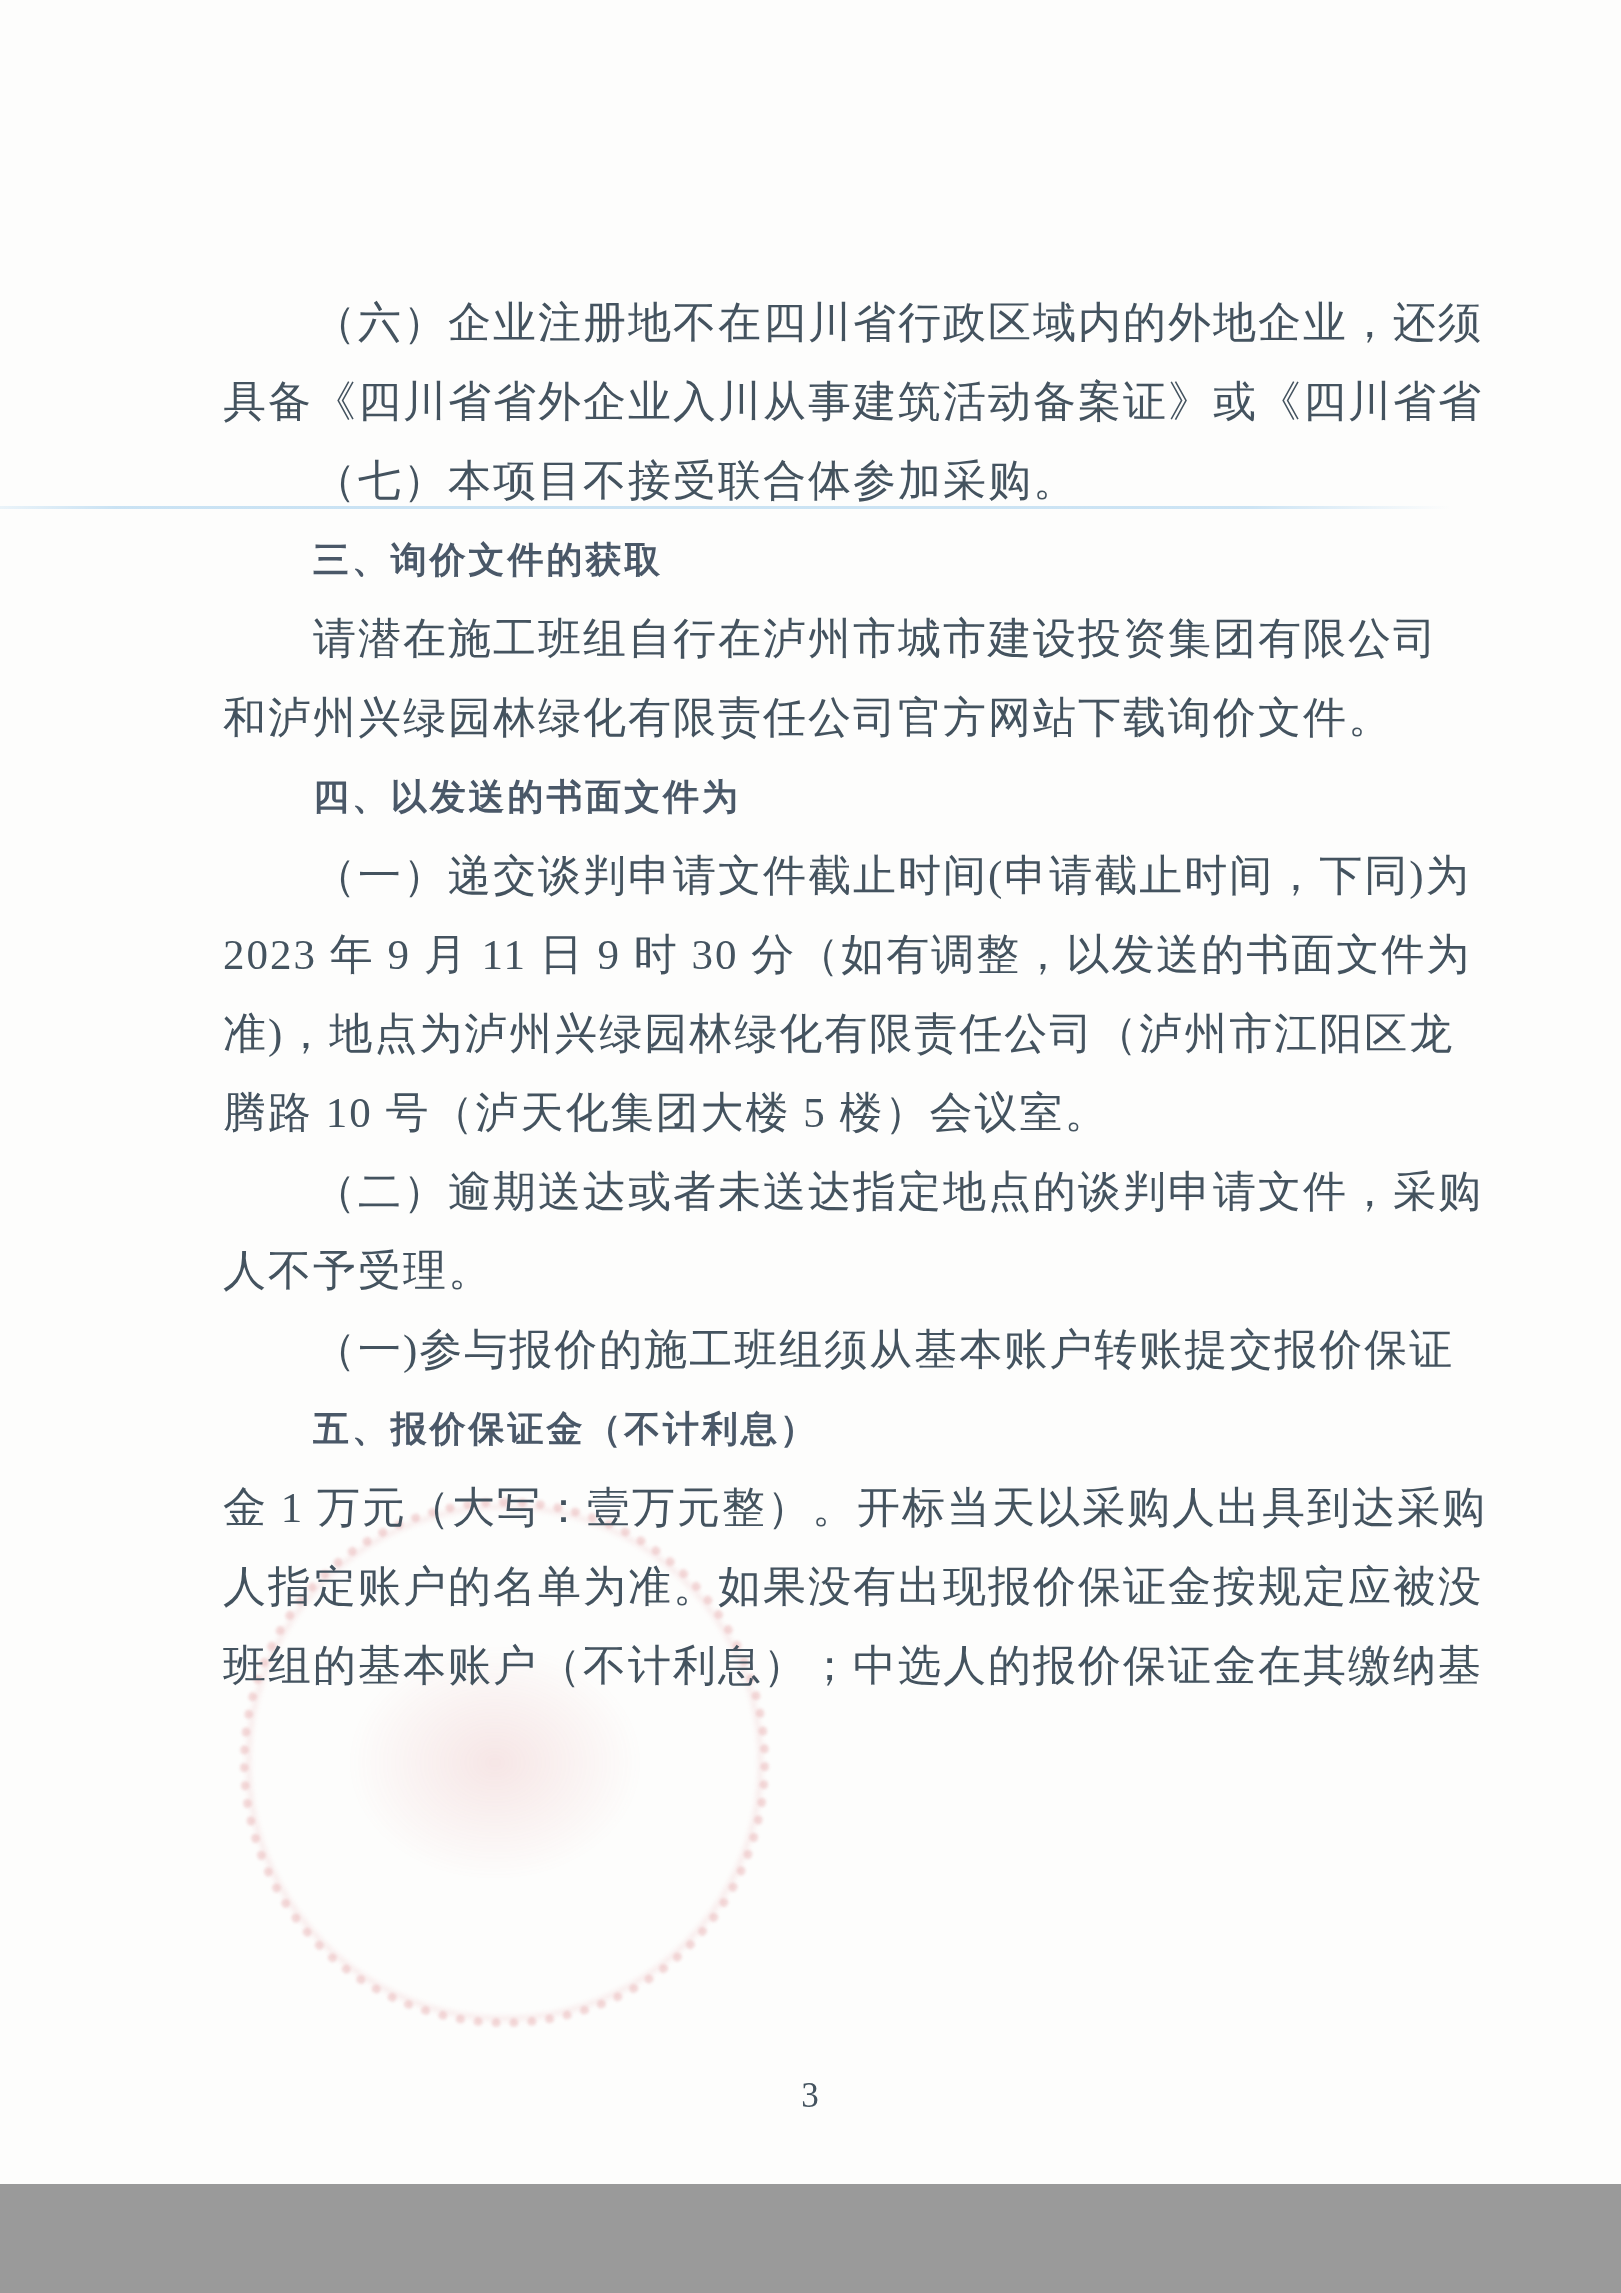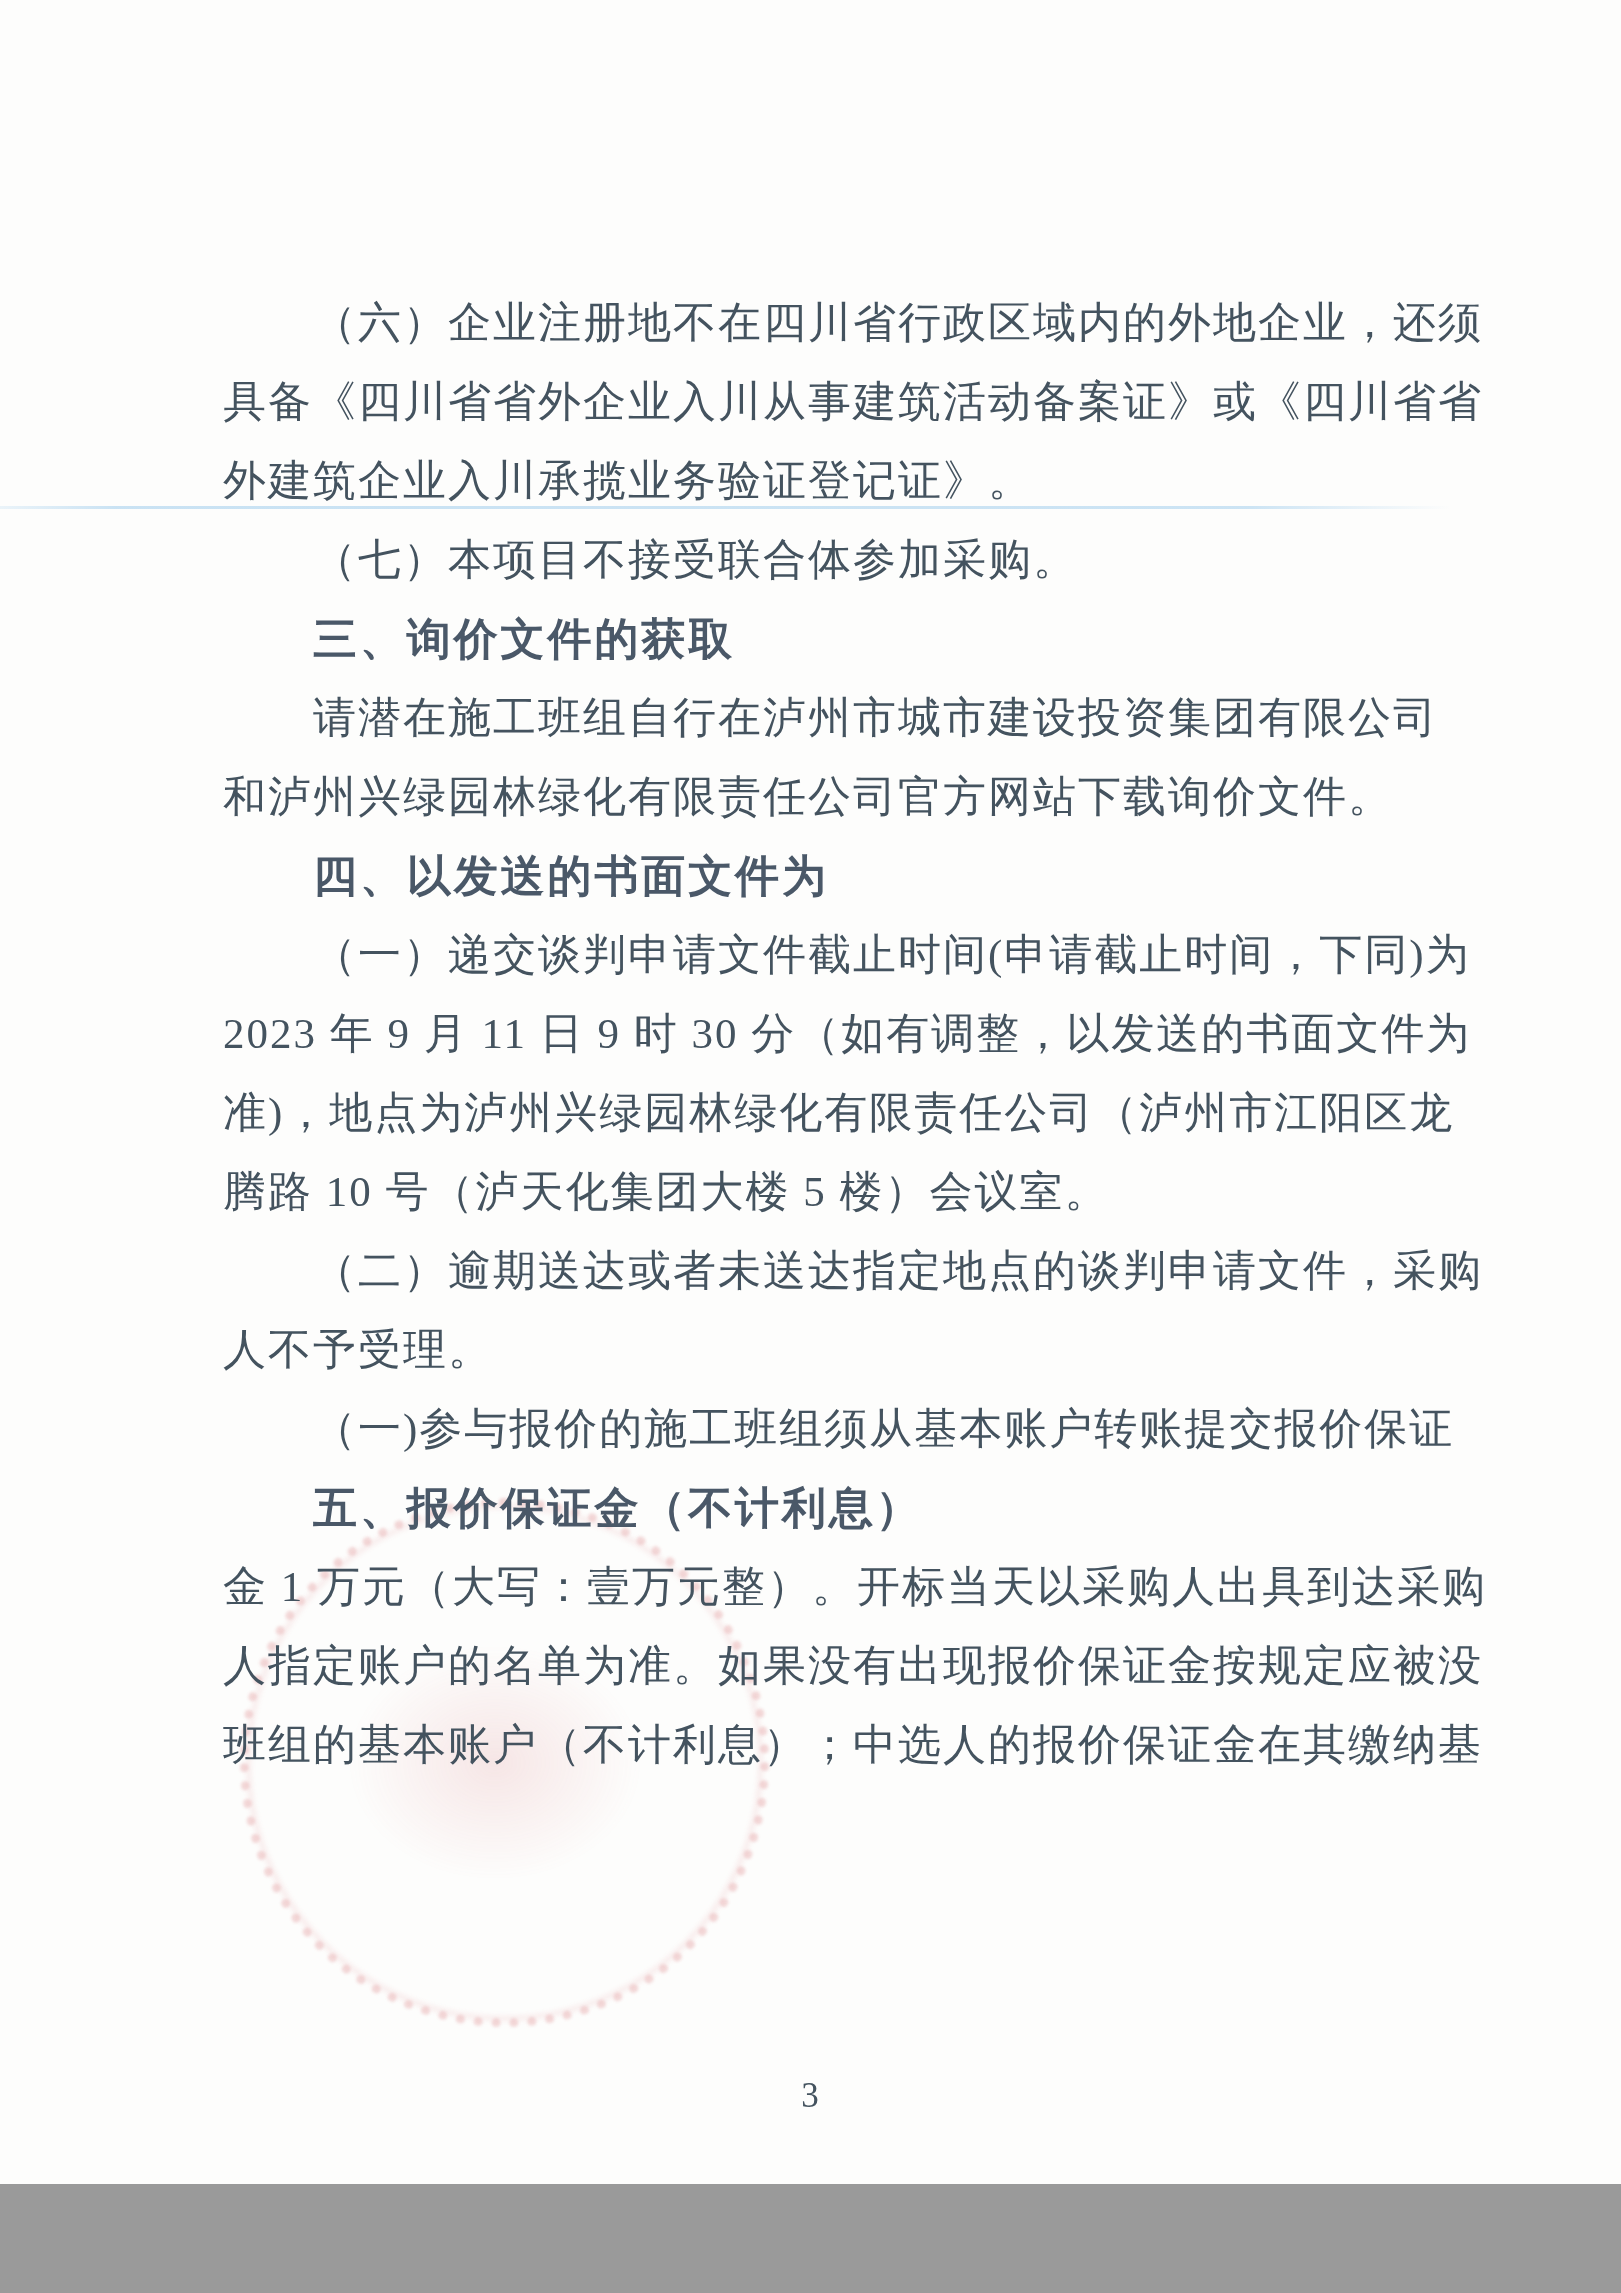--- a/index.html
+++ b/index.html
@@ -63,21 +63,21 @@
     height:79px;
     line-height:65px;
     font-size:43px;
     letter-spacing:2px;
     white-space:nowrap;
   }
   .line.indent{padding-left:90px;}
   .line.heading{
     font-family:"DejaVu Sans","Liberation Sans",sans-serif;
     font-weight:700;
-    font-size:44px;
+    font-size:36px;
     letter-spacing:2.9px;
     color:var(--heading-text,#4a5868);
   }
   .line .u{
     text-decoration-thickness:2.5px;
     text-underline-offset:10.8px;
     text-align:center;
   }
   .page-number{
     position:absolute;
@@ -96,21 +96,20 @@
 
   <div class="seal">
     <div class="ring"></div>
     <div class="ring2"></div>
     <div class="blob"></div>
   </div>
 
   <div class="text-block" id="text-block">
       <div class="line body indent"><span>（六）企业注册地不在四川省行政区域内的外地企业，还须</span></div>
       <div class="line body"><span>具备《四川省省外企业入川从事建筑活动备案证》或《四川省省</span></div>
-      <div class="line body"><span>外建筑企业入川承揽业务验证登记证》。</span></div>
       <div class="line body indent"><span>（七）本项目不接受联合体参加采购。</span></div>
       <div class="line heading indent"><span>三、询价文件的获取</span></div>
       <div class="line body indent"><span>请潜在施工班组自行在泸州市城市建设投资集团有限公司</span></div>
       <div class="line body"><span>和泸州兴绿园林绿化有限责任公司官方网站下载询价文件。</span></div>
       <div class="line heading indent"><span>四、以发送的书面文件为</span></div>
       <div class="line body indent"><span>（一）递交谈判申请文件截止时间(申请截止时间，下同)为</span></div>
       <div class="line body"><span class="u">2023</span><span> 年 </span><span class="u">9</span><span> 月 </span><span class="u">11</span><span> 日 9 时 30 分（如有调整，以发送的书面文件为</span></div>
       <div class="line body"><span>准)，地点为</span><span class="u">泸州兴绿园林绿化有限责任公司（泸州市江阳区龙</span></div>
       <div class="line body"><span class="u">腾路 10 号（泸天化集团大楼 5 楼）会议室。</span></div>
       <div class="line body indent"><span>（二）逾期送达或者未送达指定地点的谈判申请文件，采购</span></div>

